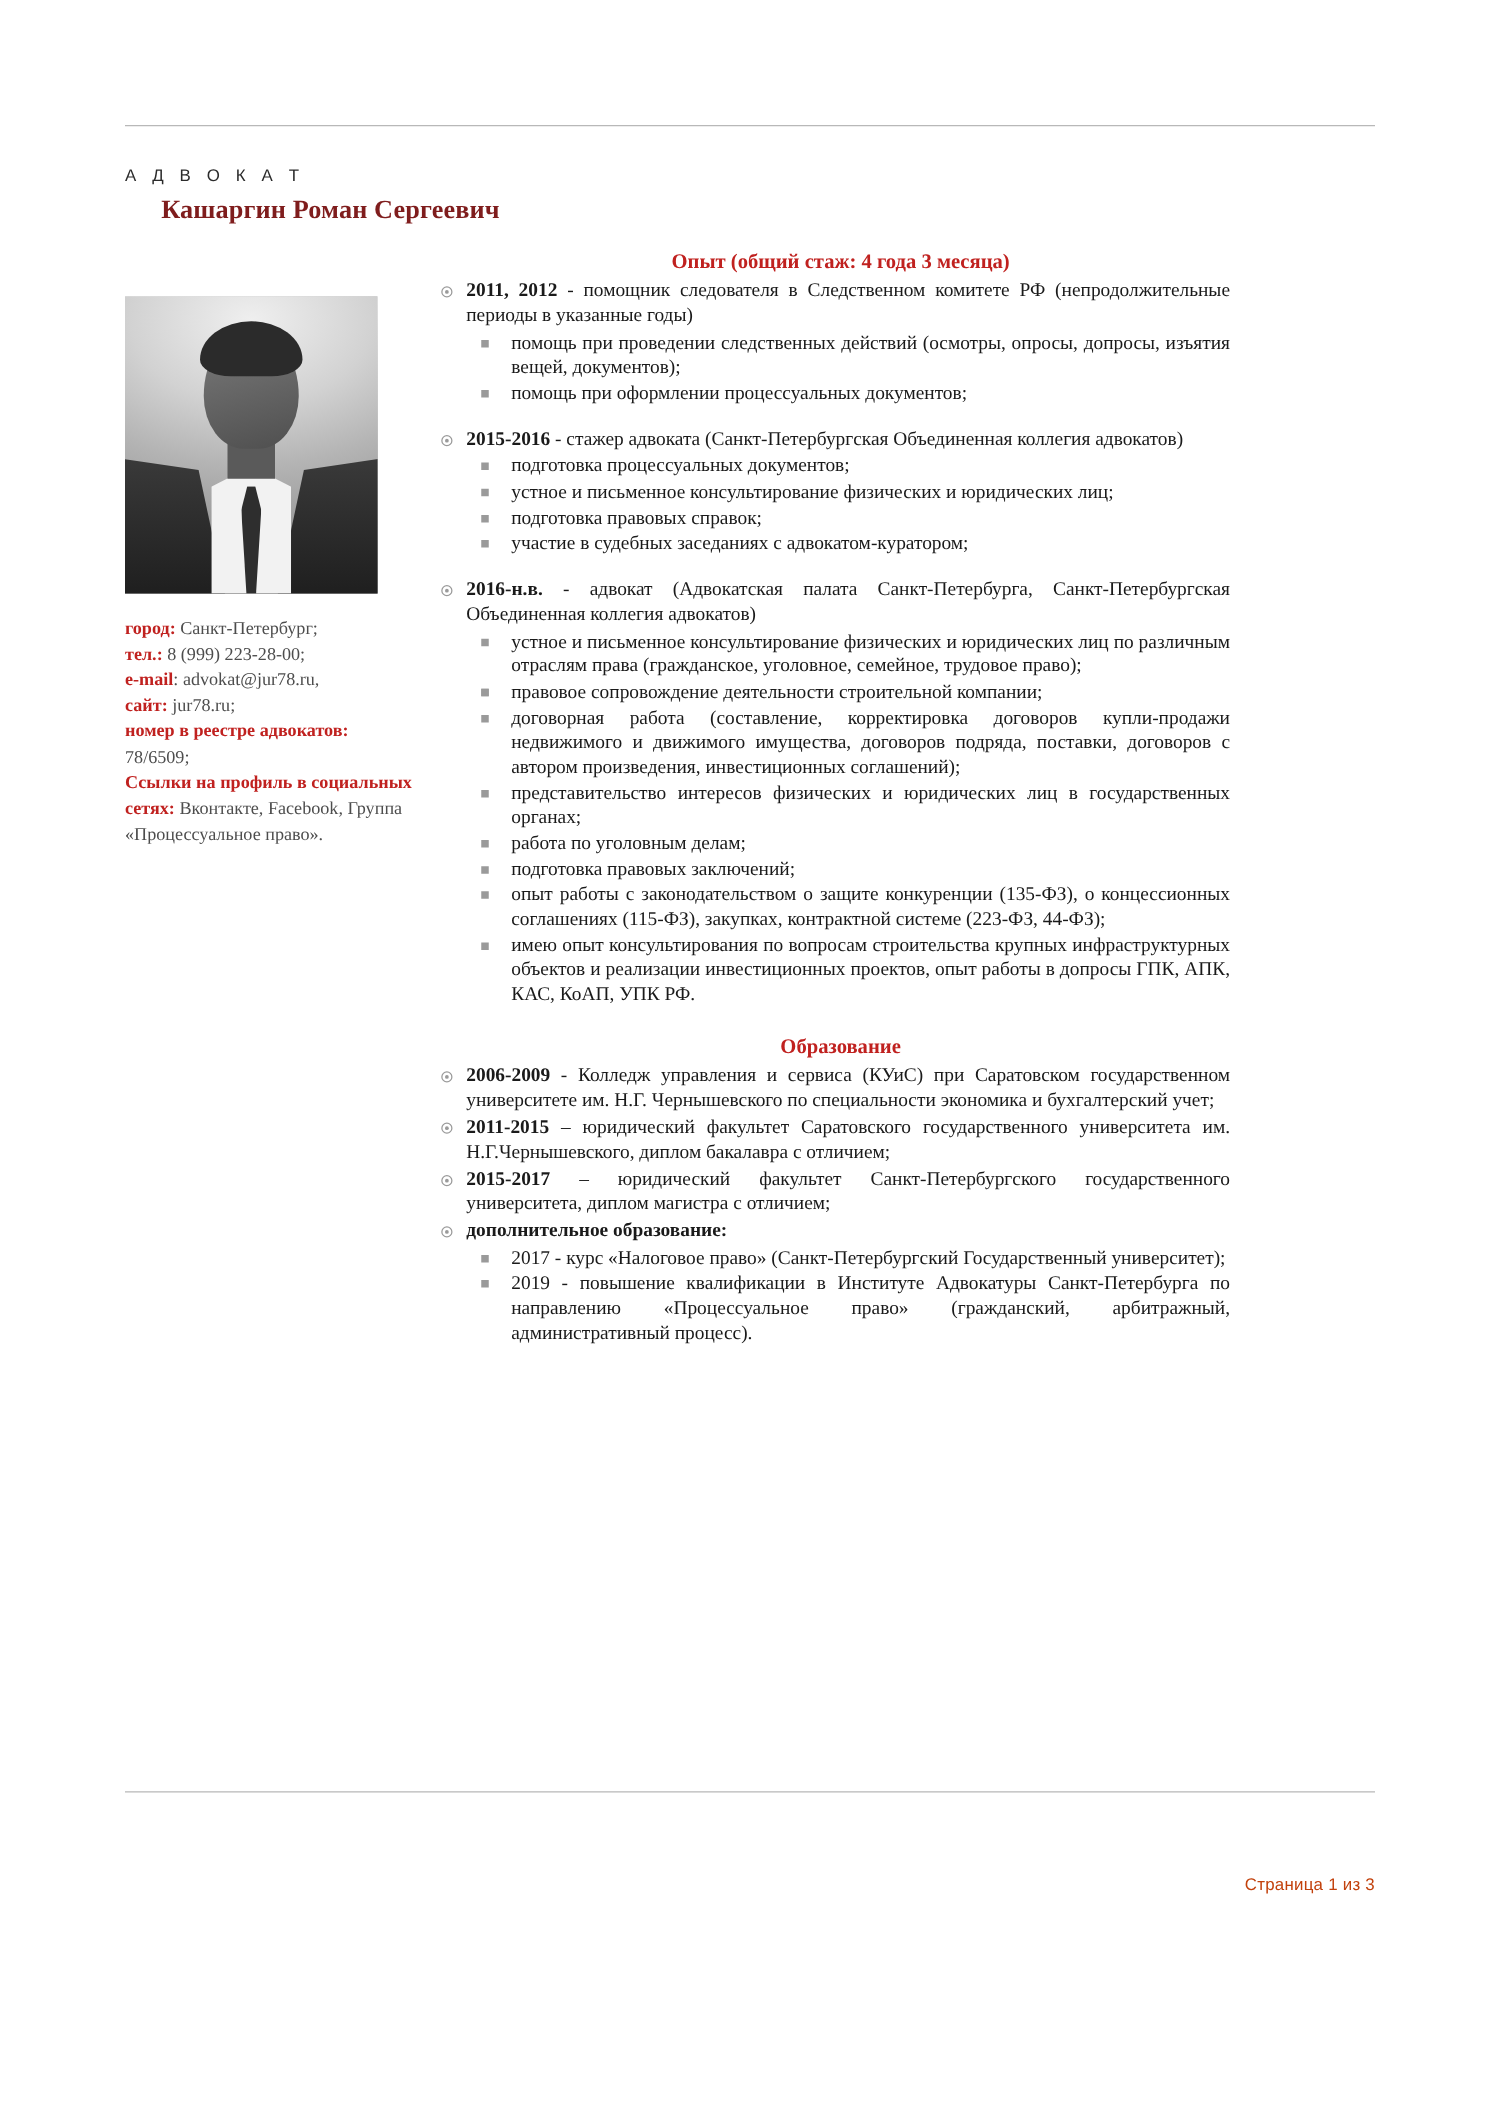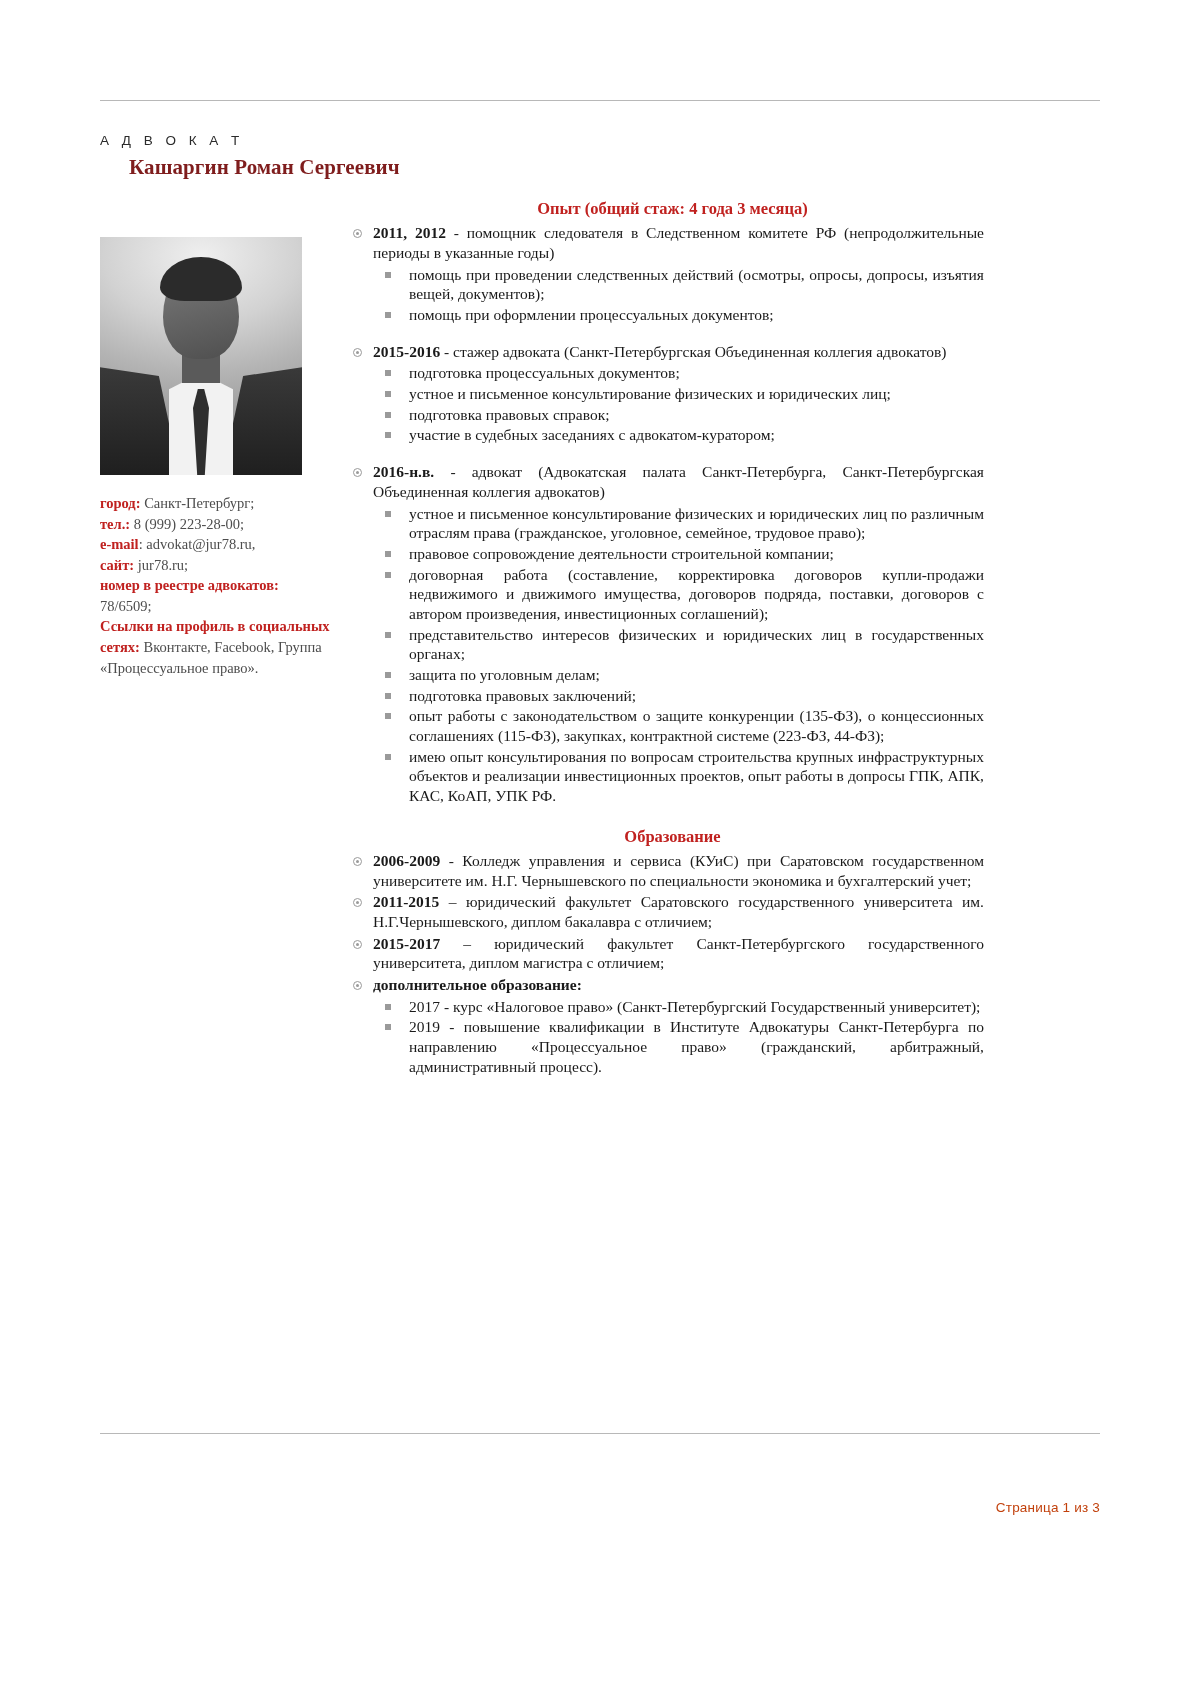--- a/index.html
+++ b/index.html
@@ -299,21 +299,21 @@
         </li>
         <li class="spaced">
           <span class="bullet1"></span>
           <p><span class="b">2016-н.в.</span><span> - адвокат (Адвокатская палата Санкт-Петербурга, Санкт-Петербургская Объединенная коллегия адвокатов)</span></p>
           <ul class="lvl2">
             <li><span class="bullet2"></span><span>устное и письменное консультирование физических и юридических лиц по различным отраслям права (гражданское, уголовное, семейное, трудовое право);</span></li>
             <li><span class="bullet2"></span></li>
             <li><span class="bullet2"></span><span>правовое сопровождение деятельности строительной компании;</span></li>
             <li><span class="bullet2"></span><span>договорная работа (составление, корректировка договоров купли-продажи недвижимого и движимого имущества, договоров подряда, поставки, договоров с автором произведения, инвестиционных соглашений);</span></li>
             <li><span class="bullet2"></span><span>представительство интересов физических и юридических лиц в государственных органах;</span></li>
-            <li><span class="bullet2"></span><span>защита по уголовным делам;</span></li>
+            <li><span class="bullet2"></span><span>работа по уголовным делам;</span></li>
             <li><span class="bullet2"></span><span>подготовка правовых заключений;</span></li>
             <li><span class="bullet2"></span><span>опыт работы с законодательством о защите конкуренции (135-ФЗ), о концессионных соглашениях (115-ФЗ), закупках, контрактной системе (223-ФЗ, 44-ФЗ);</span></li>
             <li><span class="bullet2"></span><span>имею опыт консультирования по вопросам строительства крупных инфраструктурных объектов и реализации инвестиционных проектов, опыт работы в допросы ГПК, АПК, КАС, КоАП, УПК РФ.</span></li>
           </ul>
         </li>
       </ul>
 
     <h2 class="section-title edu">Образование</h2>
     <ul class="lvl1" id="education-list">
         <li>

